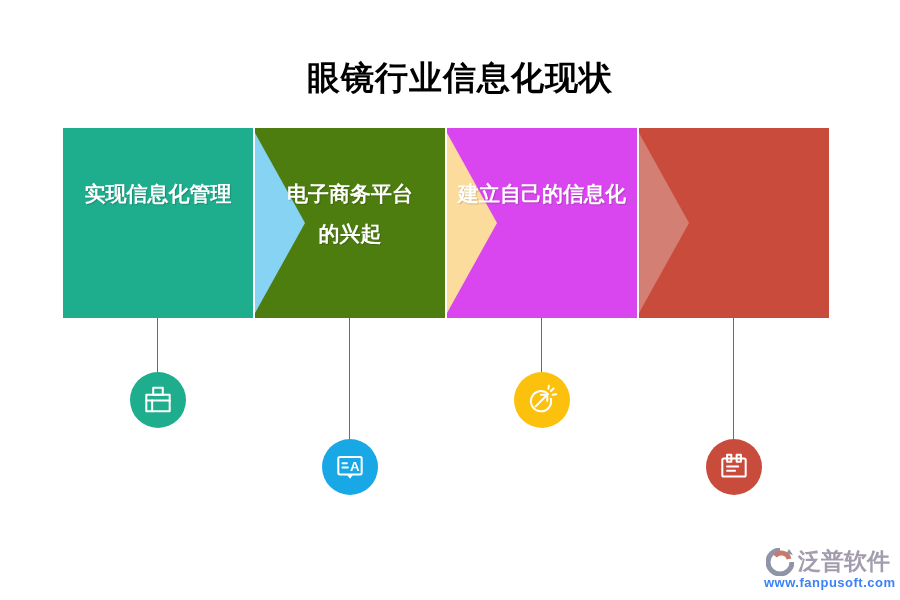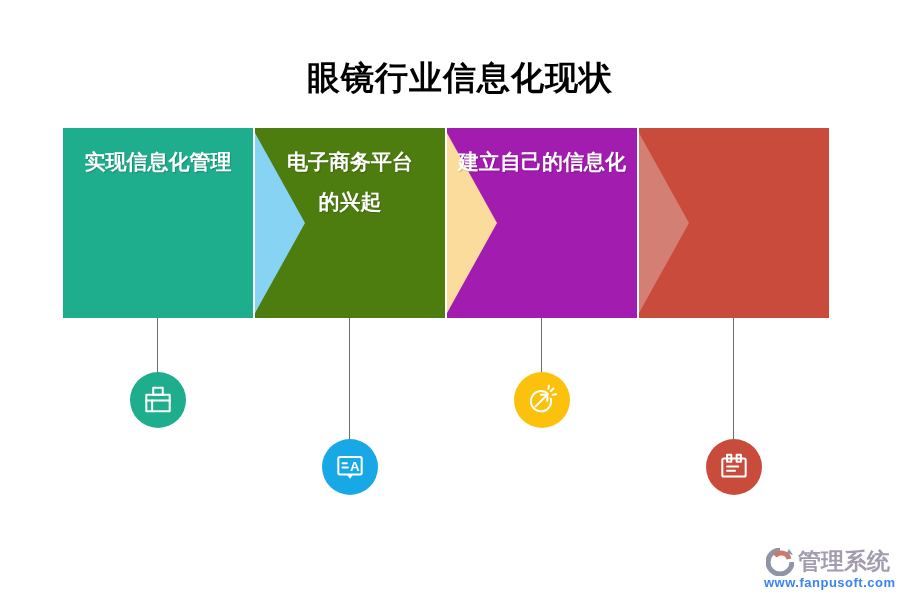--- a/index.html
+++ b/index.html
@@ -8,28 +8,28 @@
 
   
   .title{position:absolute;top:56px;left:0;width:900px;text-align:center;
          font-size:33px;font-weight:bold;color:#000000;letter-spacing:1px;padding-left:10px;}
 
   
   .steps-row{position:absolute;left:63px;top:128px;display:flex;gap:2px;}
   .step{position:relative;width:190px;height:190px;}
   .step-0{background:#1EAD8D;}
   .step-1{background:#4d7c0f;}
-  .step-2{background:#a21caf;}
+  .step-2{background:#d946ef;}
   .step-3{background:#C94B3C;}
   .chevron{position:absolute;left:0;top:5px;width:50px;height:180px;
            clip-path:polygon(0 0,100% 50%,0 100%);}
   .step-1 .chevron{background:#87D3F4;}
   .step-2 .chevron{background:#FBDC9C;}
   .step-3 .chevron{background:#D47F73;}
-  .step-label{position:absolute;left:0;top:0;width:100%;padding-top:14px;
+  .step-label{position:absolute;left:0;top:0;width:100%;padding-top:46px;
               text-align:center;color:#ffffff;font-weight:bold;font-size:21px;
               line-height:40px;z-index:2;text-shadow:1px 1px 1px rgba(0,0,0,0.18);}
 
   
   .connector{position:absolute;width:1px;background:#6b6b6b;top:318px;}
   .connector.c0{left:157px;height:55px;}
   .connector.c1{left:349px;height:122px;}
   .connector.c2{left:541px;height:55px;}
   .connector.c3{left:733px;height:122px;}
 
@@ -135,17 +135,17 @@
       </g>
     </svg>
   </div>
 
   <div class="footer">
     <svg class="footer-mark" width="28" height="28" viewBox="0 0 28 28">
       <path d="M14 2 a12 12 0 1 0 12 12" stroke="#8F95A6" stroke-width="5" fill="none"></path>
       <path d="M9 8 a8 8 0 0 1 14 3" stroke="#C87B6C" stroke-width="5" fill="none"></path>
       <path d="M23 1 L27 7 L20.5 5.5 Z" fill="#8F95A6"></path>
     </svg>
-    <div class="footer-brand">管理系统</div>
+    <div class="footer-brand">泛普软件</div>
     <div class="footer-url">www.fanpusoft.com</div>
   </div>
 
 </div>
 
 </body></html>

